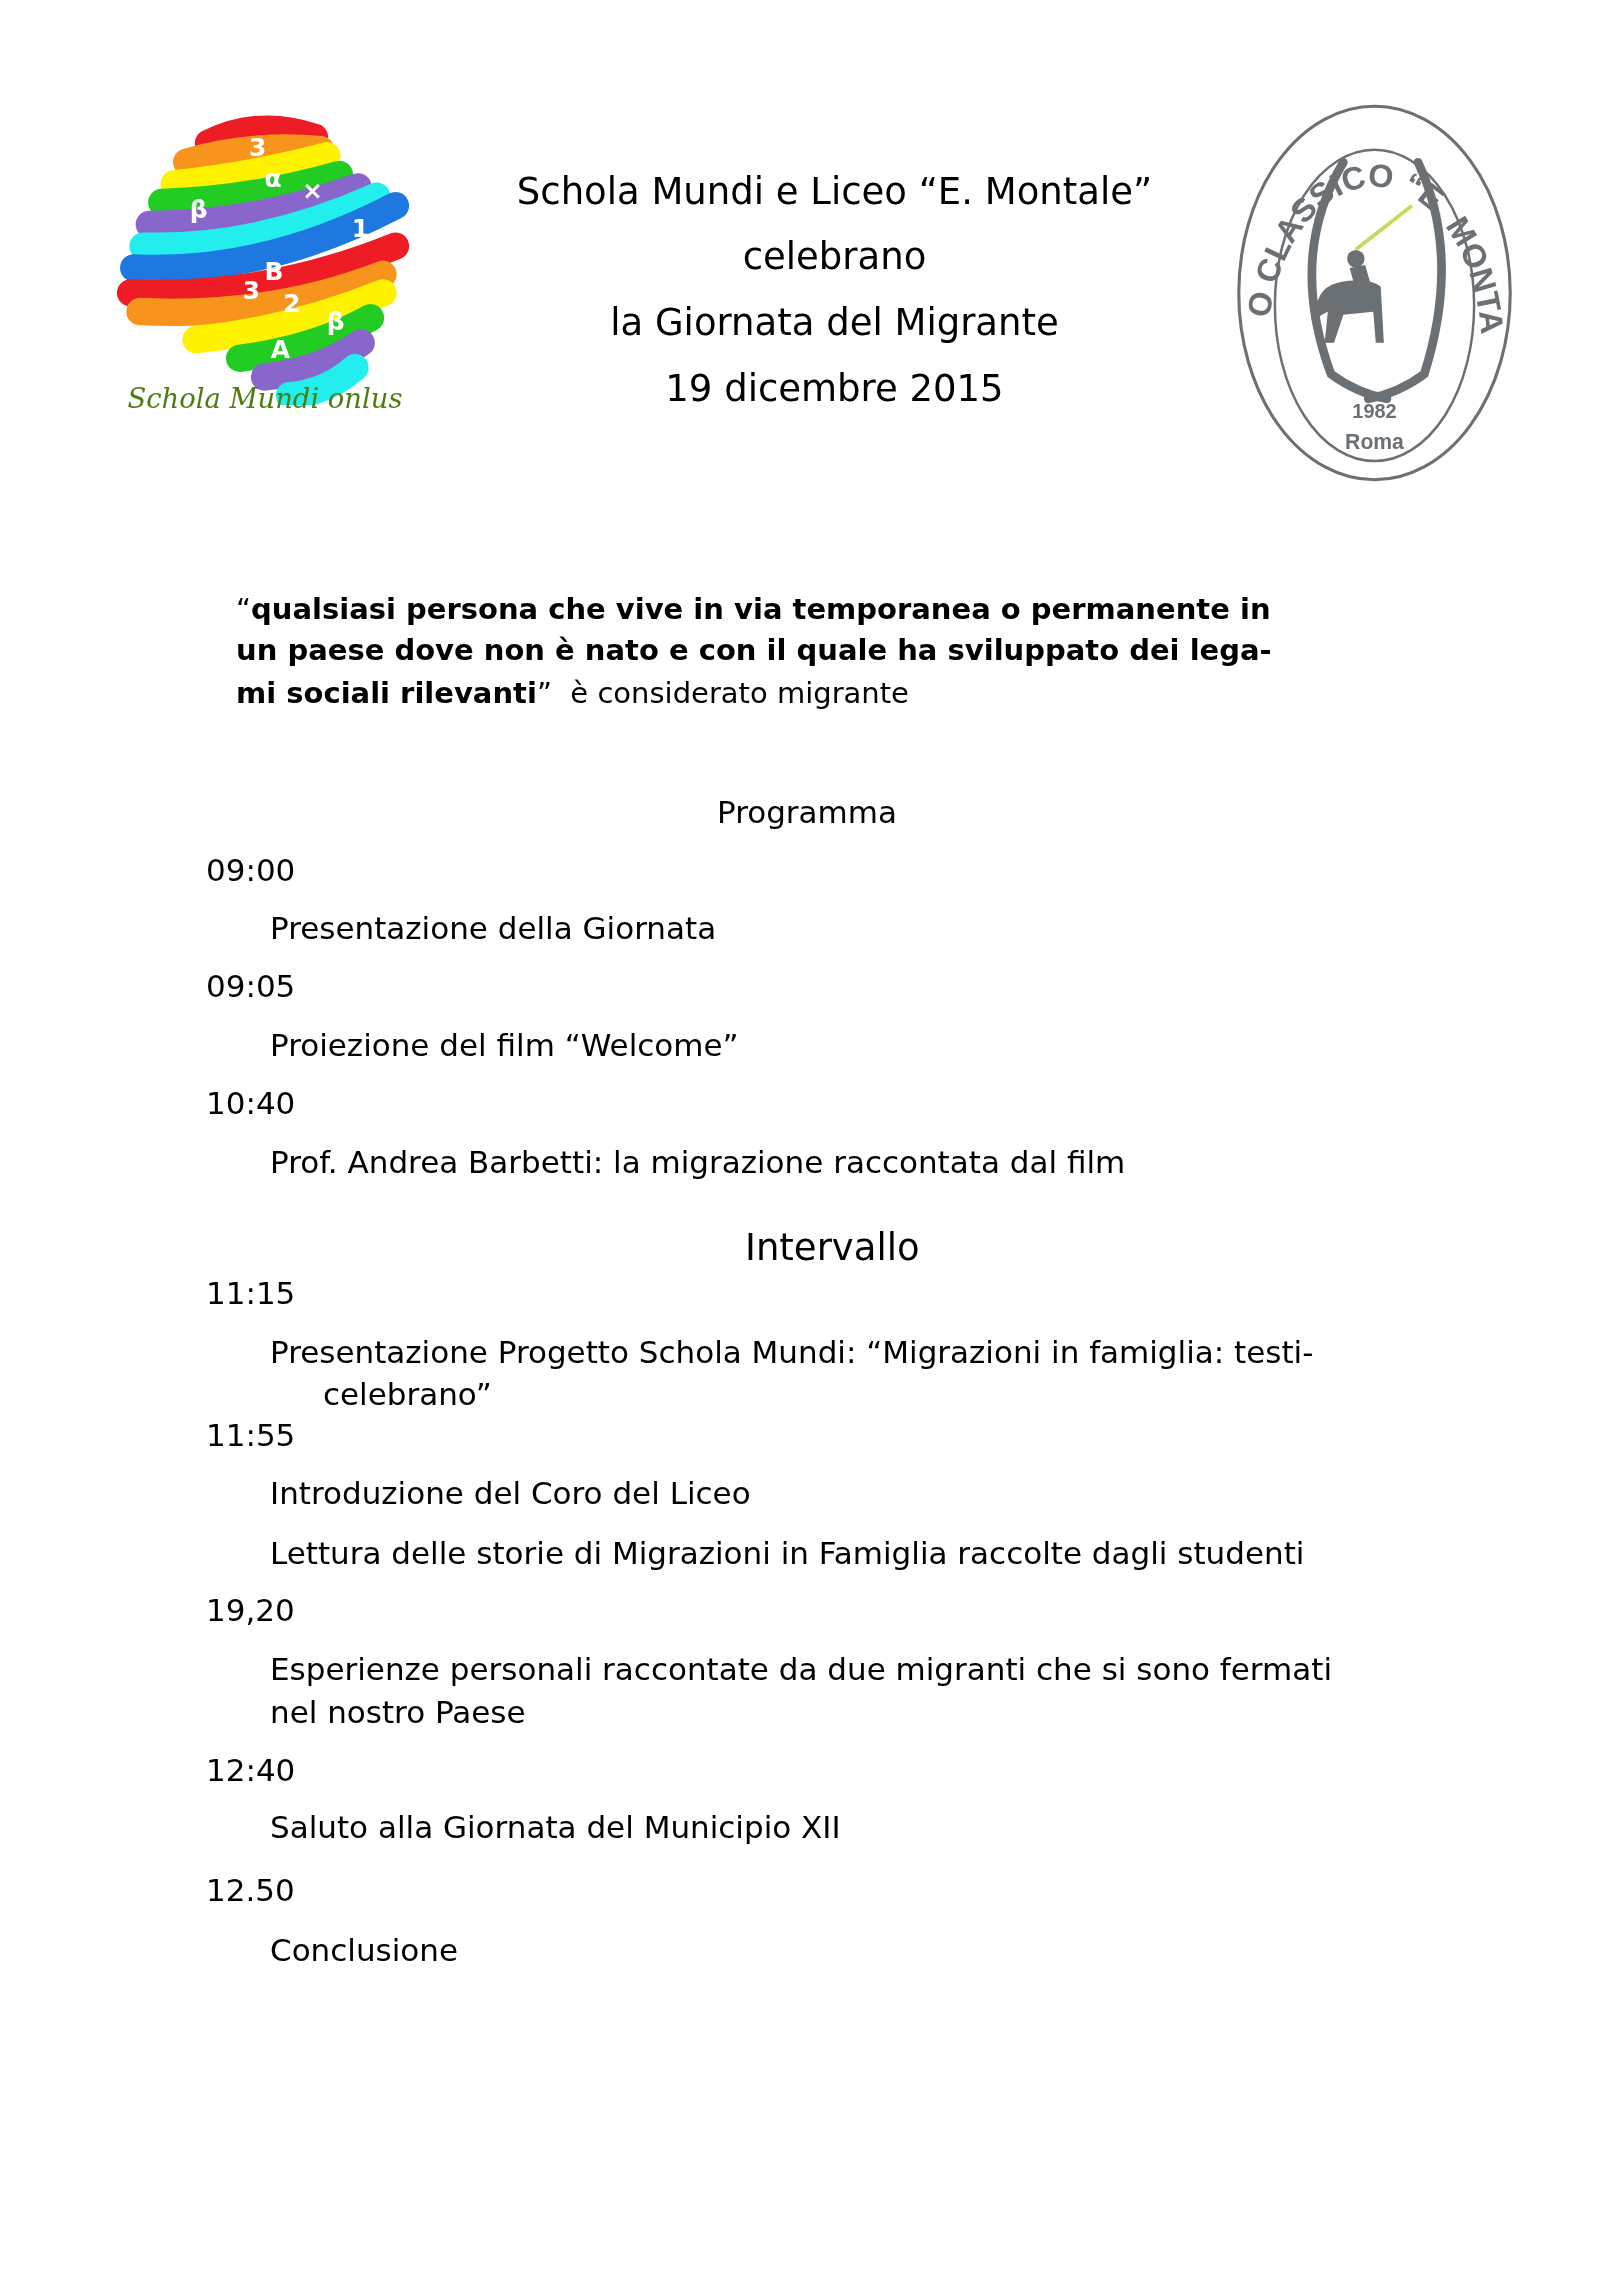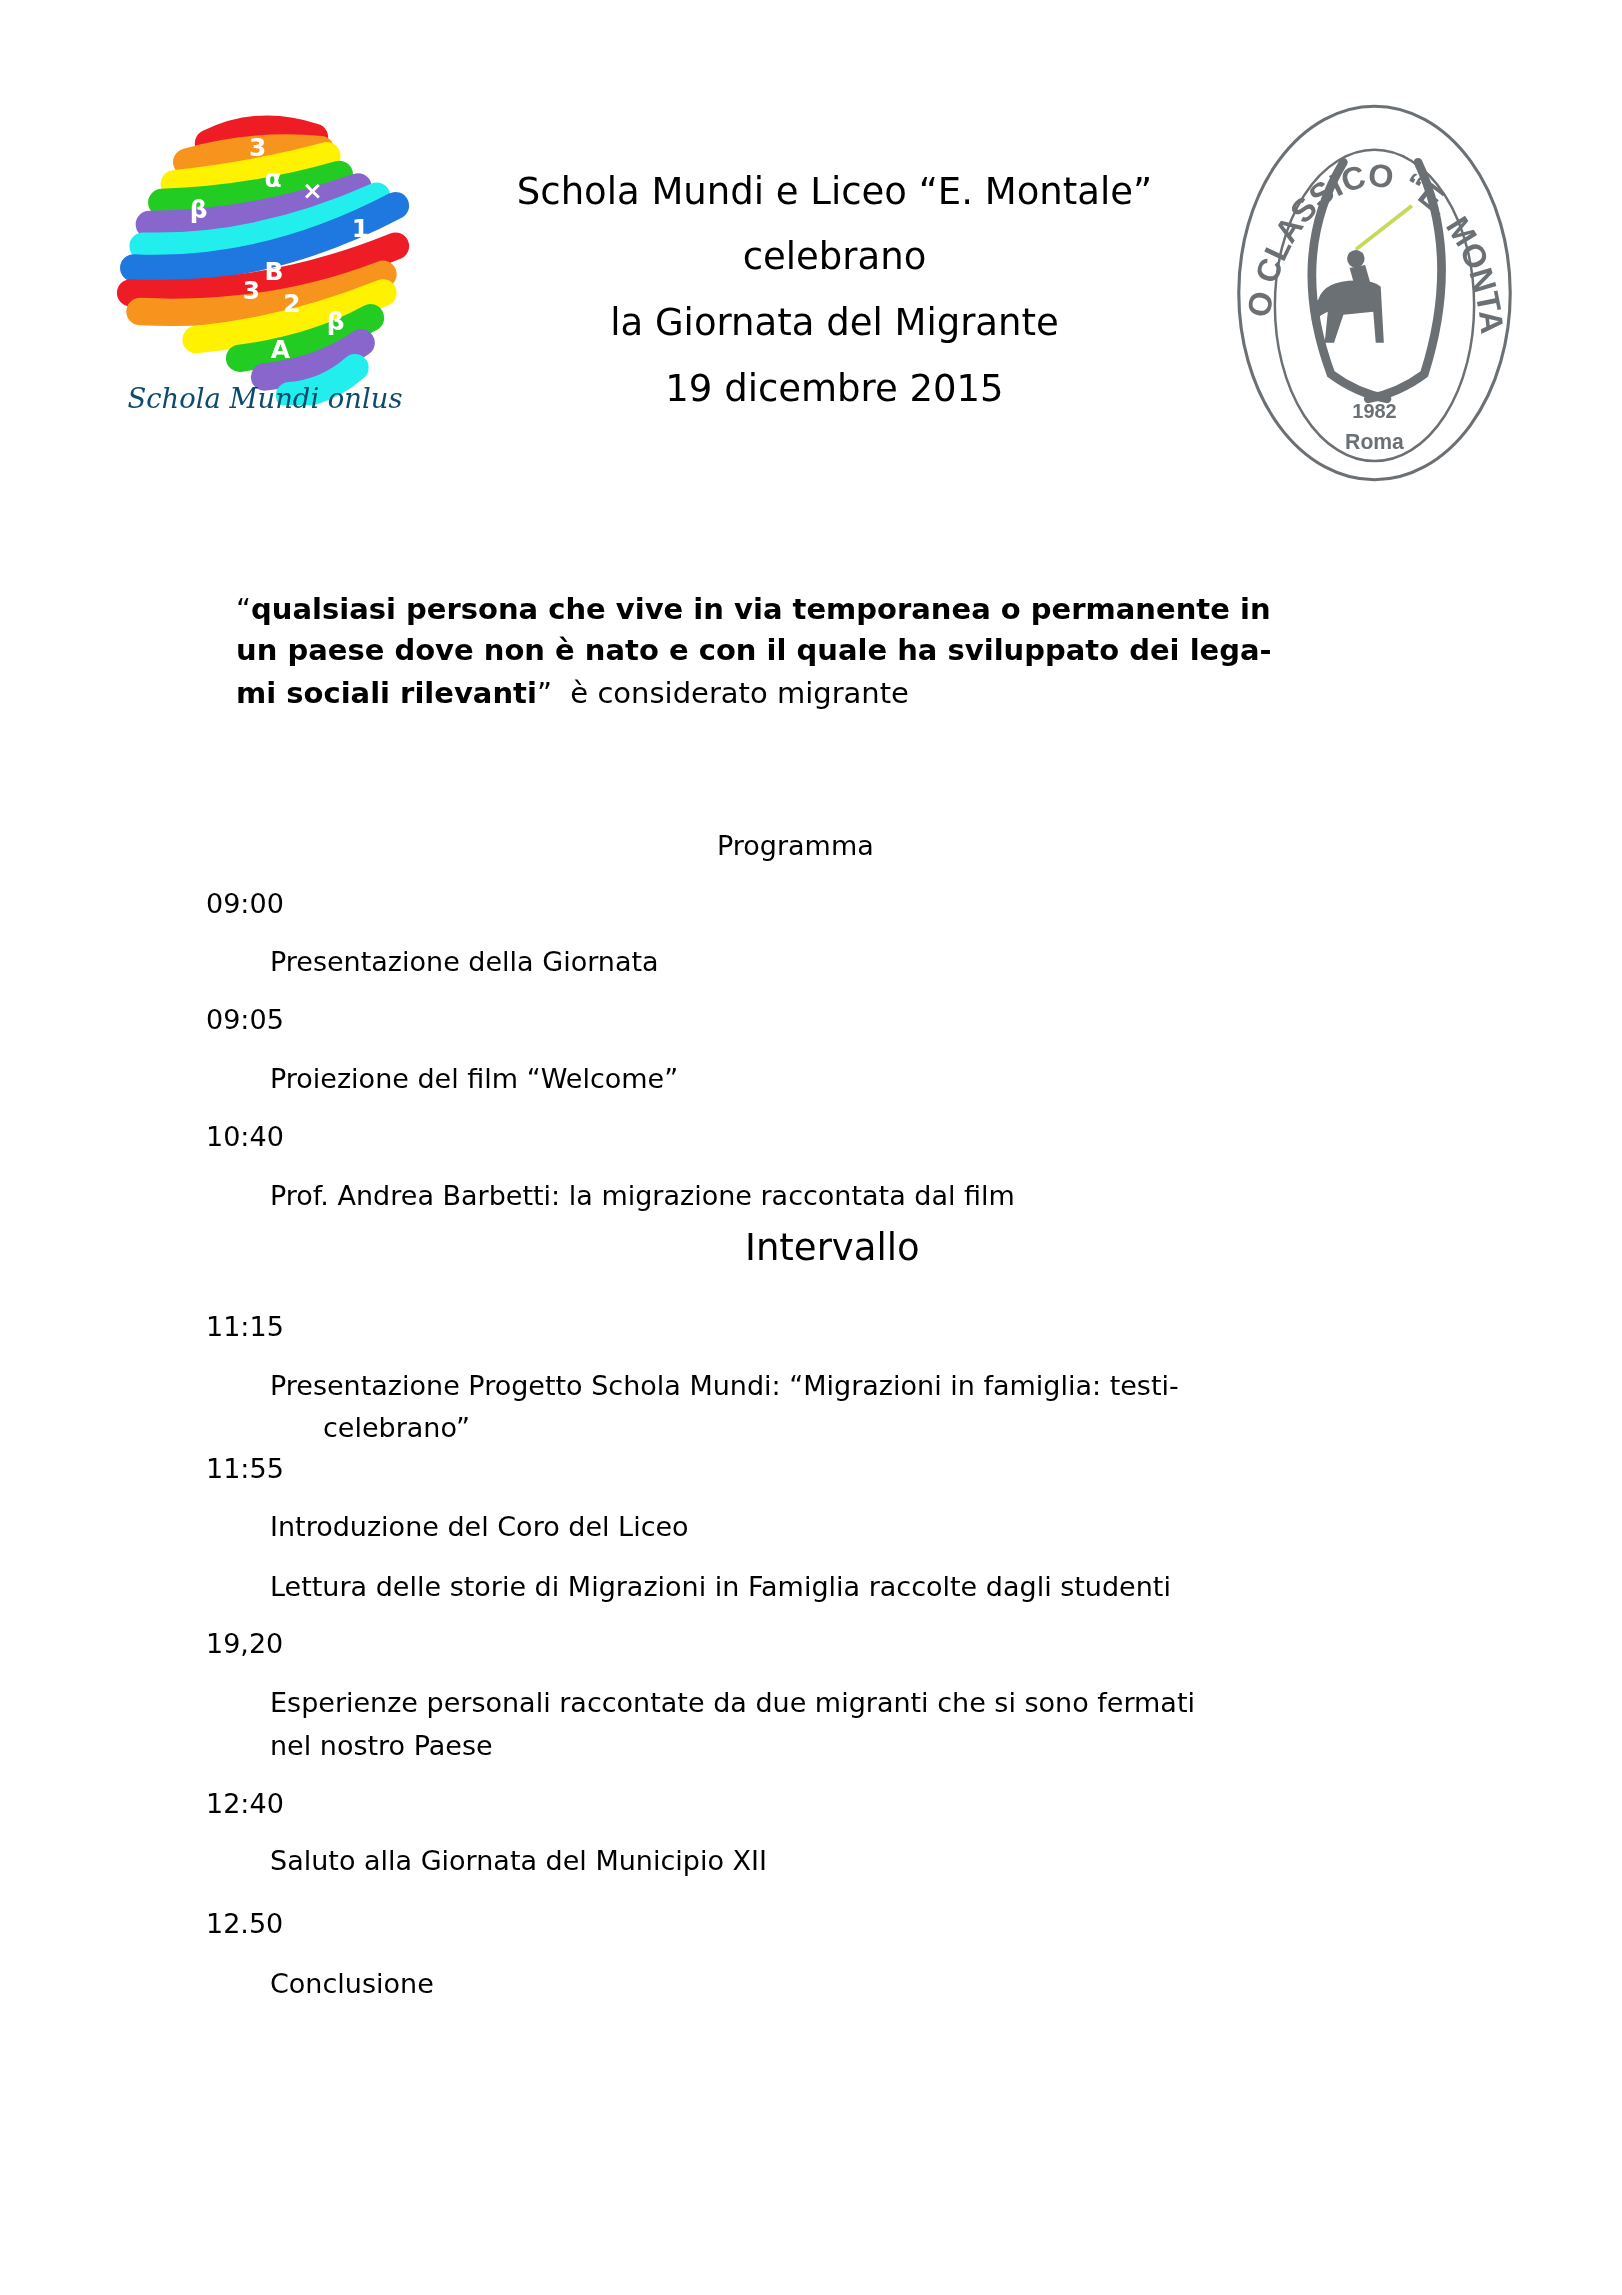--- a/index.html
+++ b/index.html
@@ -3,21 +3,21 @@
 <meta charset="utf-8">
 <style>
   html, body { margin:0; padding:0; background:#ffffff; }
   body { width:1623px; height:2295px; position:relative; overflow:hidden;
          font-family:"DejaVu Sans", sans-serif; color:#000; }
   .abs { position:absolute; white-space:nowrap; }
   .title-line { position:absolute; left:411px; width:847px; text-align:center;
                 font-size:37px; line-height:45px; }
   .quote-line { position:absolute; left:236px; font-size:29px; line-height:37px; }
   .bold { font-weight:bold; }
-  .prog { font-size:27px; line-height:37px;margin-top:33px; }
+  .prog { font-size:31px; line-height:37px; }
   .time { left:206px; }
   .item { left:270px; }
   .item2 { left:323px; }
   #logo-left { position:absolute; left:115px; top:106px; width:349px; height:336px; }
   #logo-right { position:absolute; left:1231px; top:100px; width:287px; height:386px; }
 </style>
 </head>
 <body>
 
 <div id="logo-left">
@@ -43,21 +43,21 @@
       <text x="120" y="180">β</text>
         <text x="300" y="150">×</text>
       <text x="240" y="280">B</text>
         <text x="380" y="210">1</text>
       <text x="205" y="310">3</text>
         <text x="270" y="330">2</text>
       <text x="250" y="405">A</text>
         <text x="340" y="360">β</text>
     </g>
   </svg>
-  <div class="abs" style="left:12.5px; top:277px; font-family:'DejaVu Serif', serif; font-style:italic; font-size:27.4px; color:#0c4a6e;">Schola Mundi onlus</div>
+  <div class="abs" style="left:12.5px; top:277px; font-family:'DejaVu Serif', serif; font-style:italic; font-size:27.4px; color:#4d7c0f;">Schola Mundi onlus</div>
 </div>
 
 <div id="logo-right">
   <svg width="287" height="386" viewBox="0 0 460 620">
     <ellipse cx="230" cy="310" rx="218" ry="300" fill="none" stroke="#6b7074" stroke-width="5"></ellipse>
     <ellipse cx="230" cy="330" rx="160" ry="250" fill="none" stroke="#6b7074" stroke-width="4"></ellipse>
     <path id="ringpath" d="M60 360 A172 260 0 0 1 400 360" fill="none"></path>
     <text font-family="Liberation Sans, sans-serif" font-weight="bold" font-size="52" fill="#6b7074">
       <textPath href="#ringpath" startOffset="50%" text-anchor="middle">LICEO CLASSICO “E. MONTALE”</textPath>
     </text>

